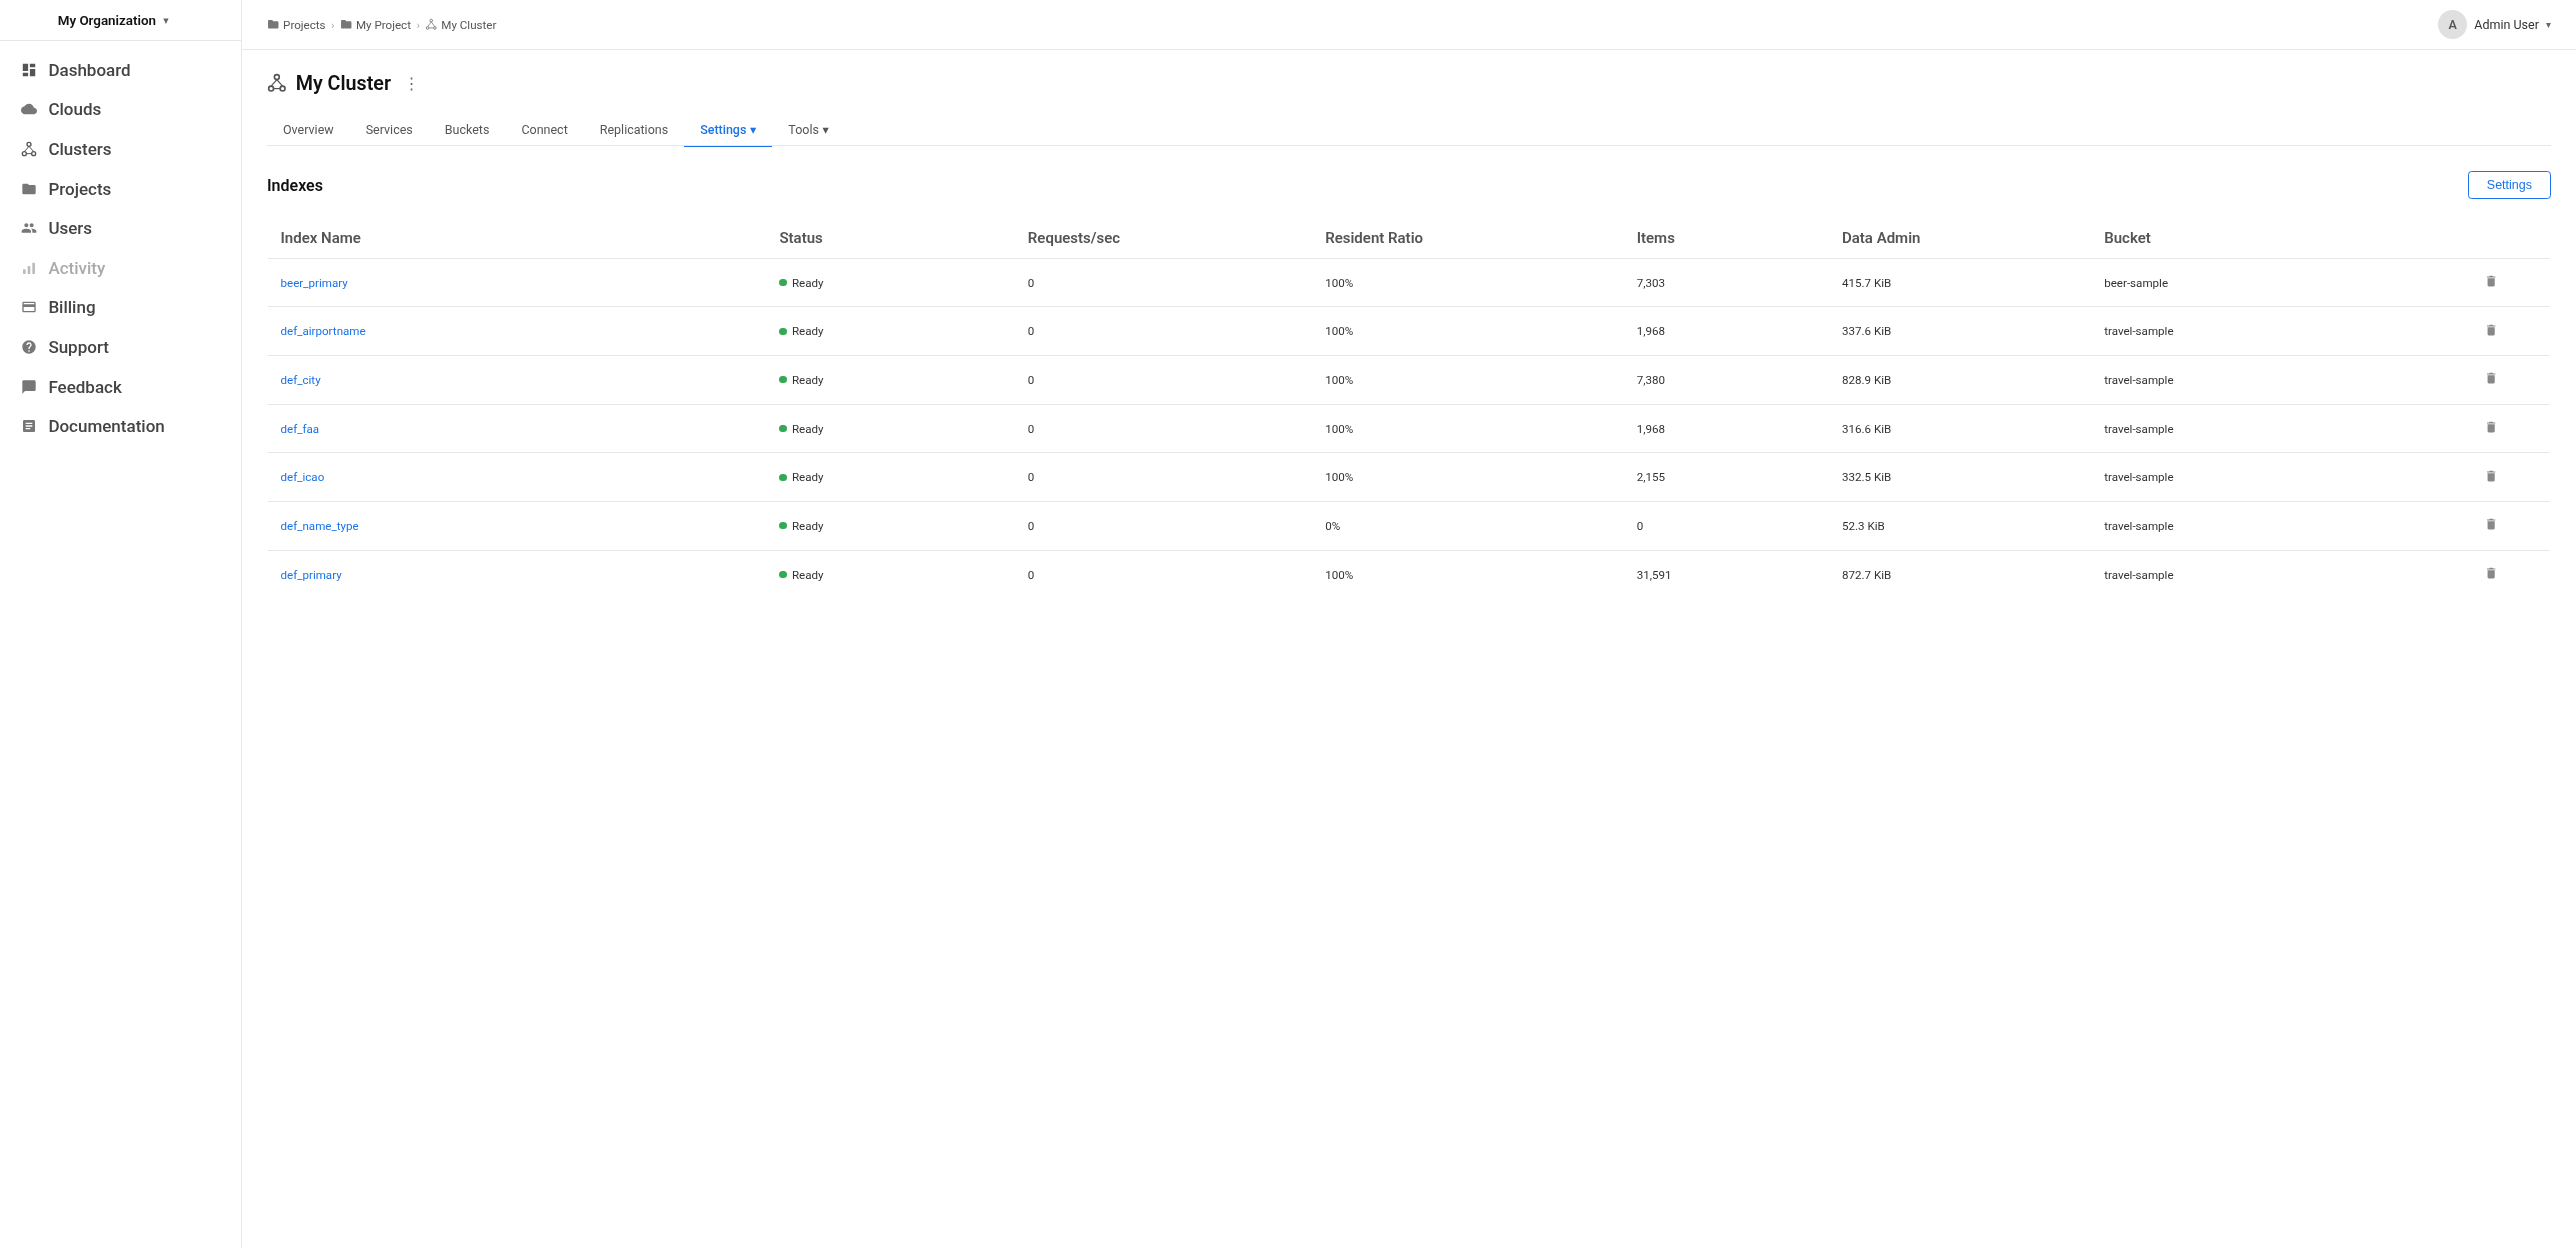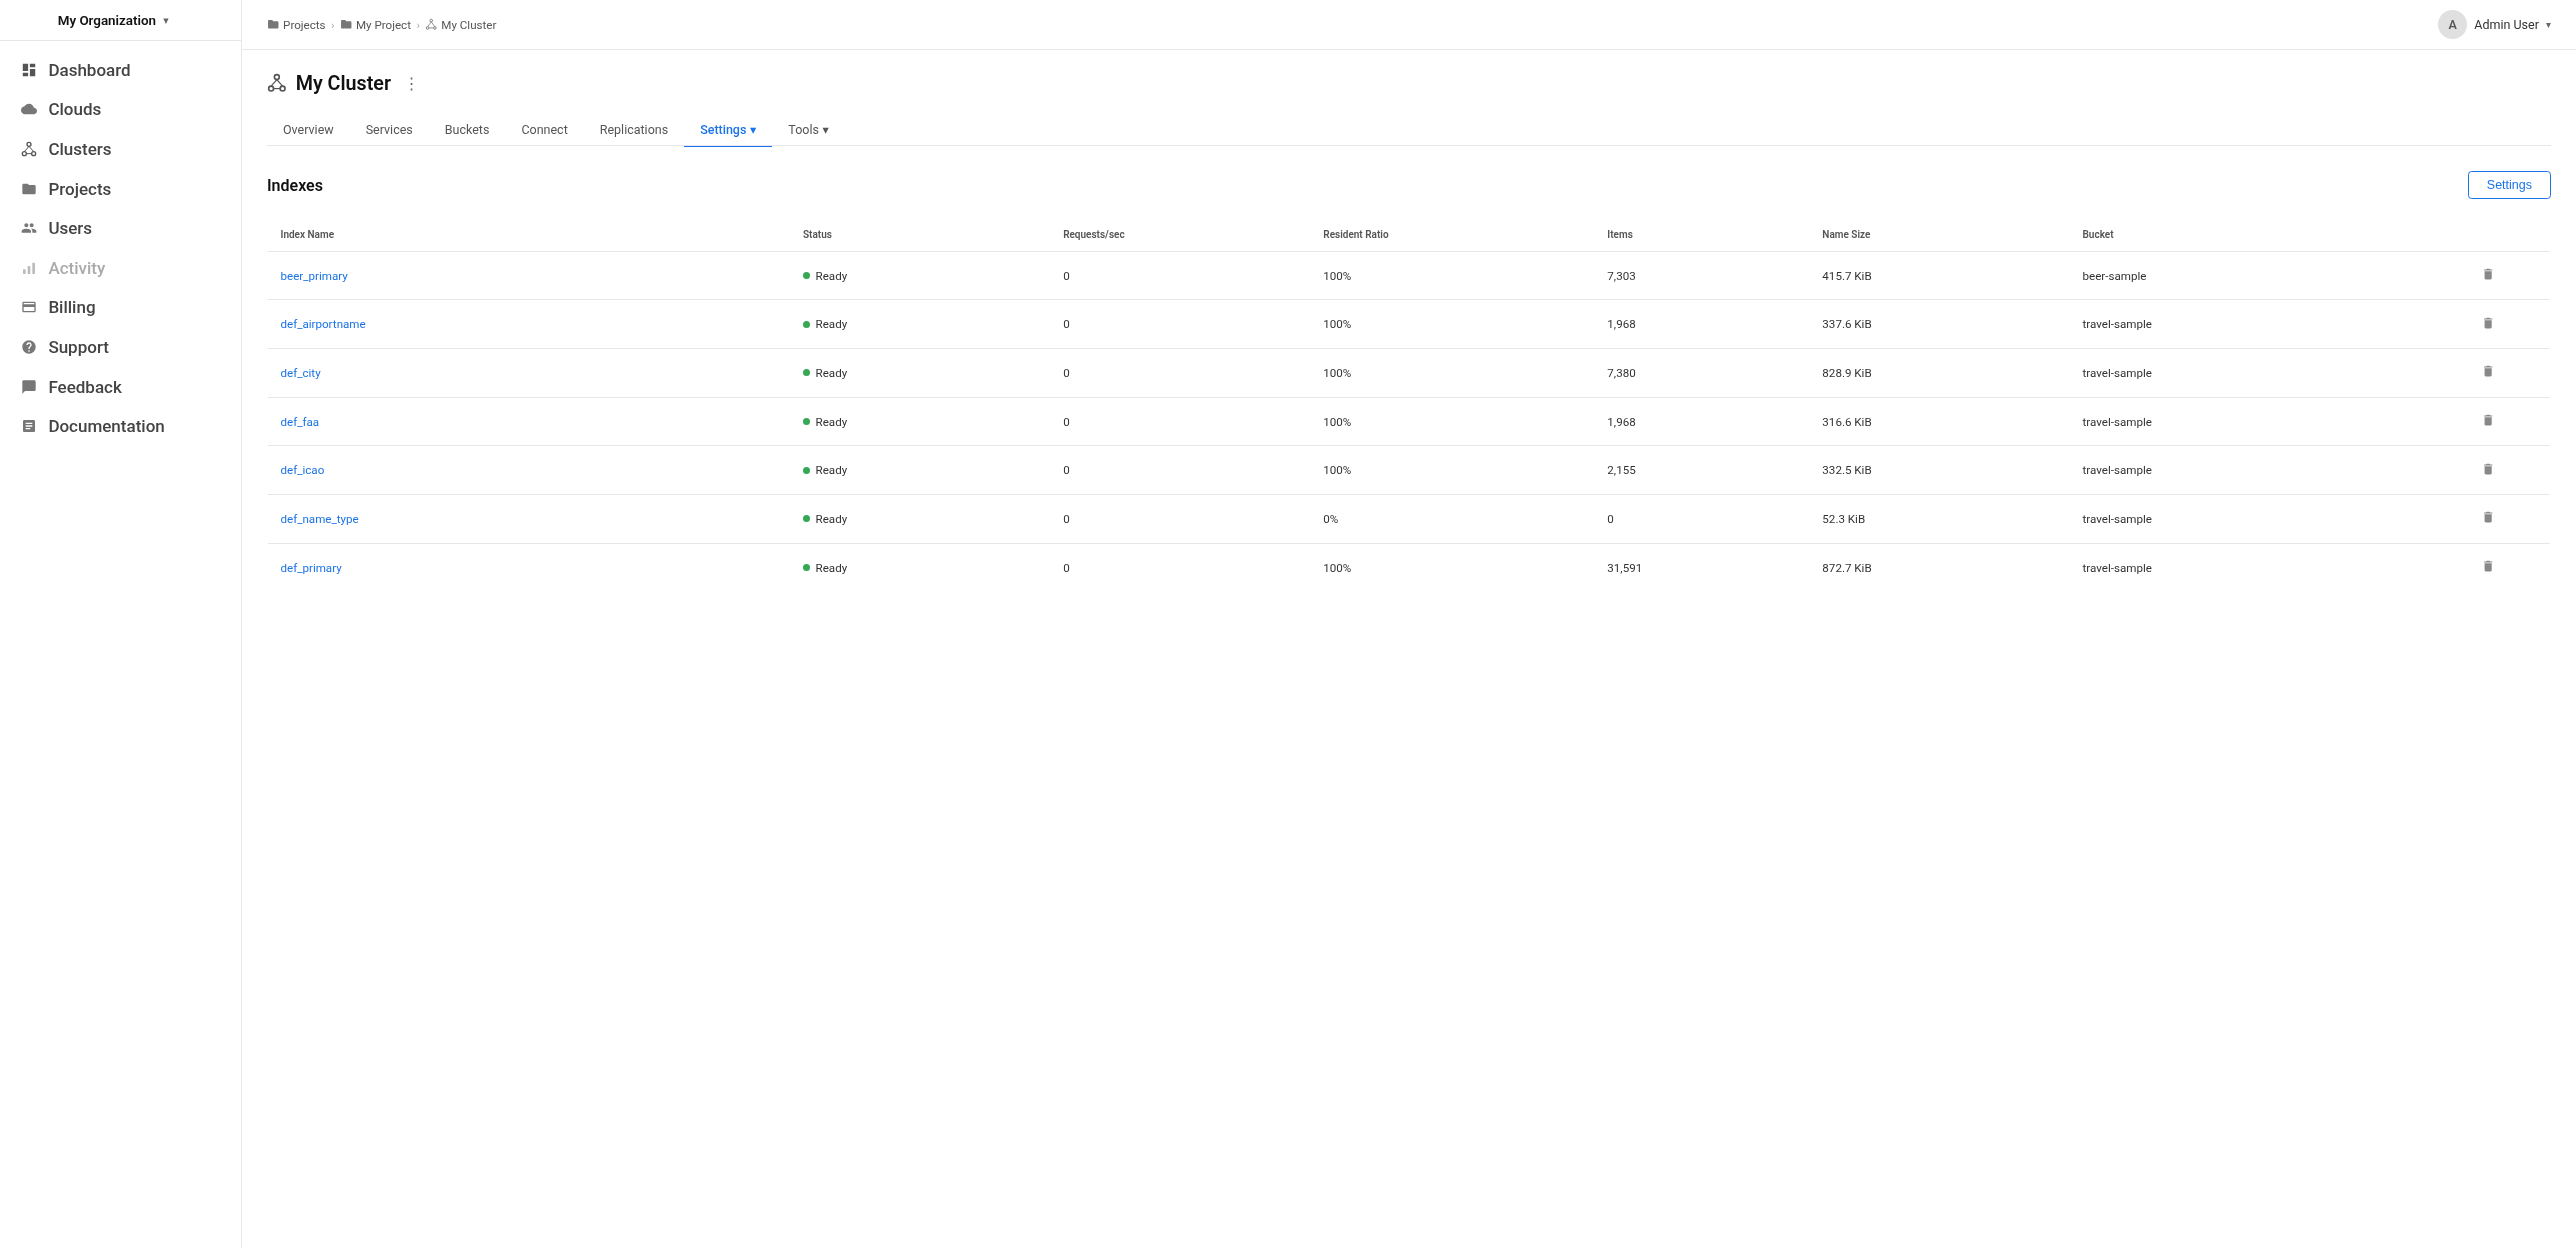--- a/index.html
+++ b/index.html
@@ -52,21 +52,21 @@
     .tab { padding: 9px 16px; font-size: 12.5px; color: #555; cursor: pointer; border-bottom: 1.8px solid transparent; margin-bottom: -1.8px; white-space: nowrap; }
     .tab.active { color: #1a73e8; border-bottom: 1.8px solid #1a73e8; font-weight: 500; }
     .tab-with-arrow { display: flex; align-items: center; gap: 3.6px; }
 
     .indexes-section { padding: 25px 25px; }
     .indexes-header { display: flex; align-items: center; justify-content: space-between; margin-bottom: 18px; }
     .indexes-title { font-size: 16px; font-weight: 600; color: #111; }
     .settings-btn { border: 0.9px solid #1a73e8; color: #1a73e8; background: #fff; padding: 6.3px 18px; border-radius: 3.6px; cursor: pointer; font-size: 12.5px; font-weight: 500; }
 
     .indexes-table { width: 100%; border-collapse: collapse; border: 0.9px solid #e5e7eb; border-radius: 3.6px; overflow: hidden; }
-    .indexes-table th { background: #fff; text-align: left; padding: 10.7px 12.5px; font-size: 10px; font-weight: 600; color: #555; border-bottom: 0.9px solid #e5e7eb; white-space: nowrap; }
+    .indexes-table th { background: #fff; text-align: left; padding: 10.7px 12.5px; font-size: 15px; font-weight: 600; color: #555; border-bottom: 0.9px solid #e5e7eb; white-space: nowrap; }
     .indexes-table td { padding: 11.6px 12.5px; border-bottom: 0.9px solid #e5e7eb; font-size: 11.6px; color: #333; vertical-align: middle; }
     .indexes-table tr:last-child td { border-bottom: none; }
 
     .index-link { color: #1a73e8; text-decoration: none; cursor: pointer; }
 
     .status-badge { display: flex; align-items: center; gap: 5.4px; }
     .status-dot { width: 7.2px; height: 7.2px; border-radius: 50%; background: #34a853; flex-shrink: 0; }
 
     .delete-btn { background: none; border: none; cursor: pointer; color: #888; padding: 3.6px; font-size: 13.4px; }
 
@@ -268,21 +268,21 @@
         </div>
 
         <table class="indexes-table">
           <thead>
             <tr>
               <th class="col-index">Index Name</th>
               <th class="col-status">Status</th>
               <th class="col-req">Requests/sec</th>
               <th class="col-ratio">Resident Ratio</th>
               <th class="col-items">Items</th>
-              <th class="col-size">Name Size</th>
+              <th class="col-size">Data Admin</th>
               <th class="col-bucket">Bucket</th>
               <th class="col-action"></th>
             </tr>
           </thead>
           <tbody id="indexes-tbody">
           <tr>
       <td class="col-index">
         <a class="index-link">beer_primary</a>
       </td>
       <td class="col-status">

